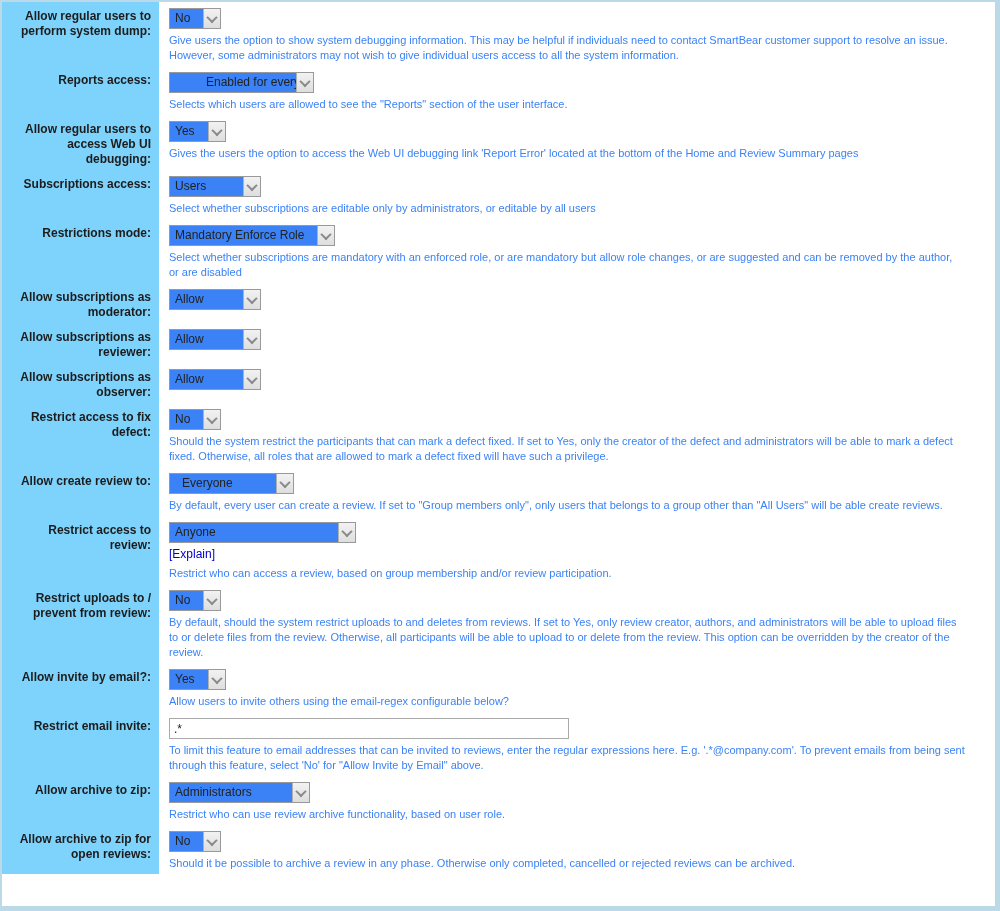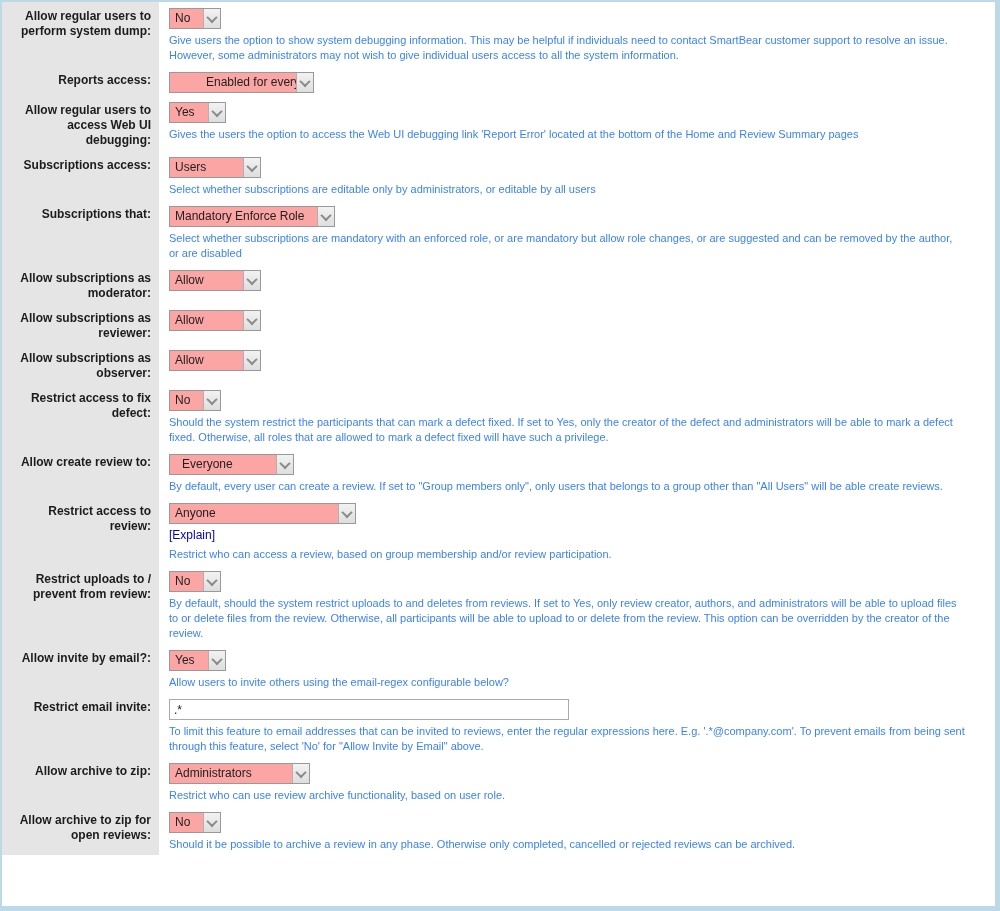--- a/index.html
+++ b/index.html
@@ -25,39 +25,39 @@
     justify-content:center;
     font-size:15px;
     font-weight:bold;
     color:#000000;
     margin-bottom:3px;
   }
   .row { display:flex; }
   .cell-label {
     width:157px;
     flex:none;
-    background:#e5e5e5;
+    background:#7dd3fc;
     text-align:right;
     padding:7px 8px 3px 4px;
     font-weight:bold;
     font-size:12px;
     line-height:15px;
     color:#1c1c1c;
   }
   .cell-content {
     flex:1;
     padding:6px 30px 3px 10px;
   }
   .select {
     position:relative;
     display:inline-block;
     height:21px;
     line-height:19px;
     border:1px solid #999999;
-    background:#fca5a5;
+    background:#3b82f6;
     font-size:12px;
     color:#222222;
     padding:0 22px 0 5px;
     overflow:hidden;
     white-space:nowrap;
     vertical-align:top;
     cursor:default;
   }
   .select-arrow {
     position:absolute;
@@ -127,20 +127,21 @@
       <span class="row-label">Reports access:</span>
     </div>
     <div class="cell-content">
       <div>
         <span class="select" style="width: 145px; padding-left: 36px;">
           <span class="select-value">Enabled for everyone</span>
           <span class="select-arrow"></span>
         </span>
       </div>
 
+      <div class="desc">Selects which users are allowed to see the "Reports" section of the user interface.</div>
     </div>
   </div>
 
   <div class="row">
     <div class="cell-label">
       <span class="row-label">Allow regular users to access Web UI debugging:</span>
     </div>
     <div class="cell-content">
       <div>
         <span class="select" style="width: 57px;">
@@ -164,21 +165,21 @@
           <span class="select-arrow"></span>
         </span>
       </div>
 
       <div class="desc">Select whether subscriptions are editable only by administrators, or editable by all users</div>
     </div>
   </div>
 
   <div class="row">
     <div class="cell-label">
-      <span class="row-label">Subscriptions that:</span>
+      <span class="row-label">Restrictions mode:</span>
     </div>
     <div class="cell-content">
       <div>
         <span class="select" style="width: 166px;">
           <span class="select-value">Mandatory Enforce Role</span>
           <span class="select-arrow"></span>
         </span>
       </div>
 
       <div class="desc">Select whether subscriptions are mandatory with an enforced role, or are mandatory but allow role changes, or are suggested and can be removed by the author, or are disabled</div>

